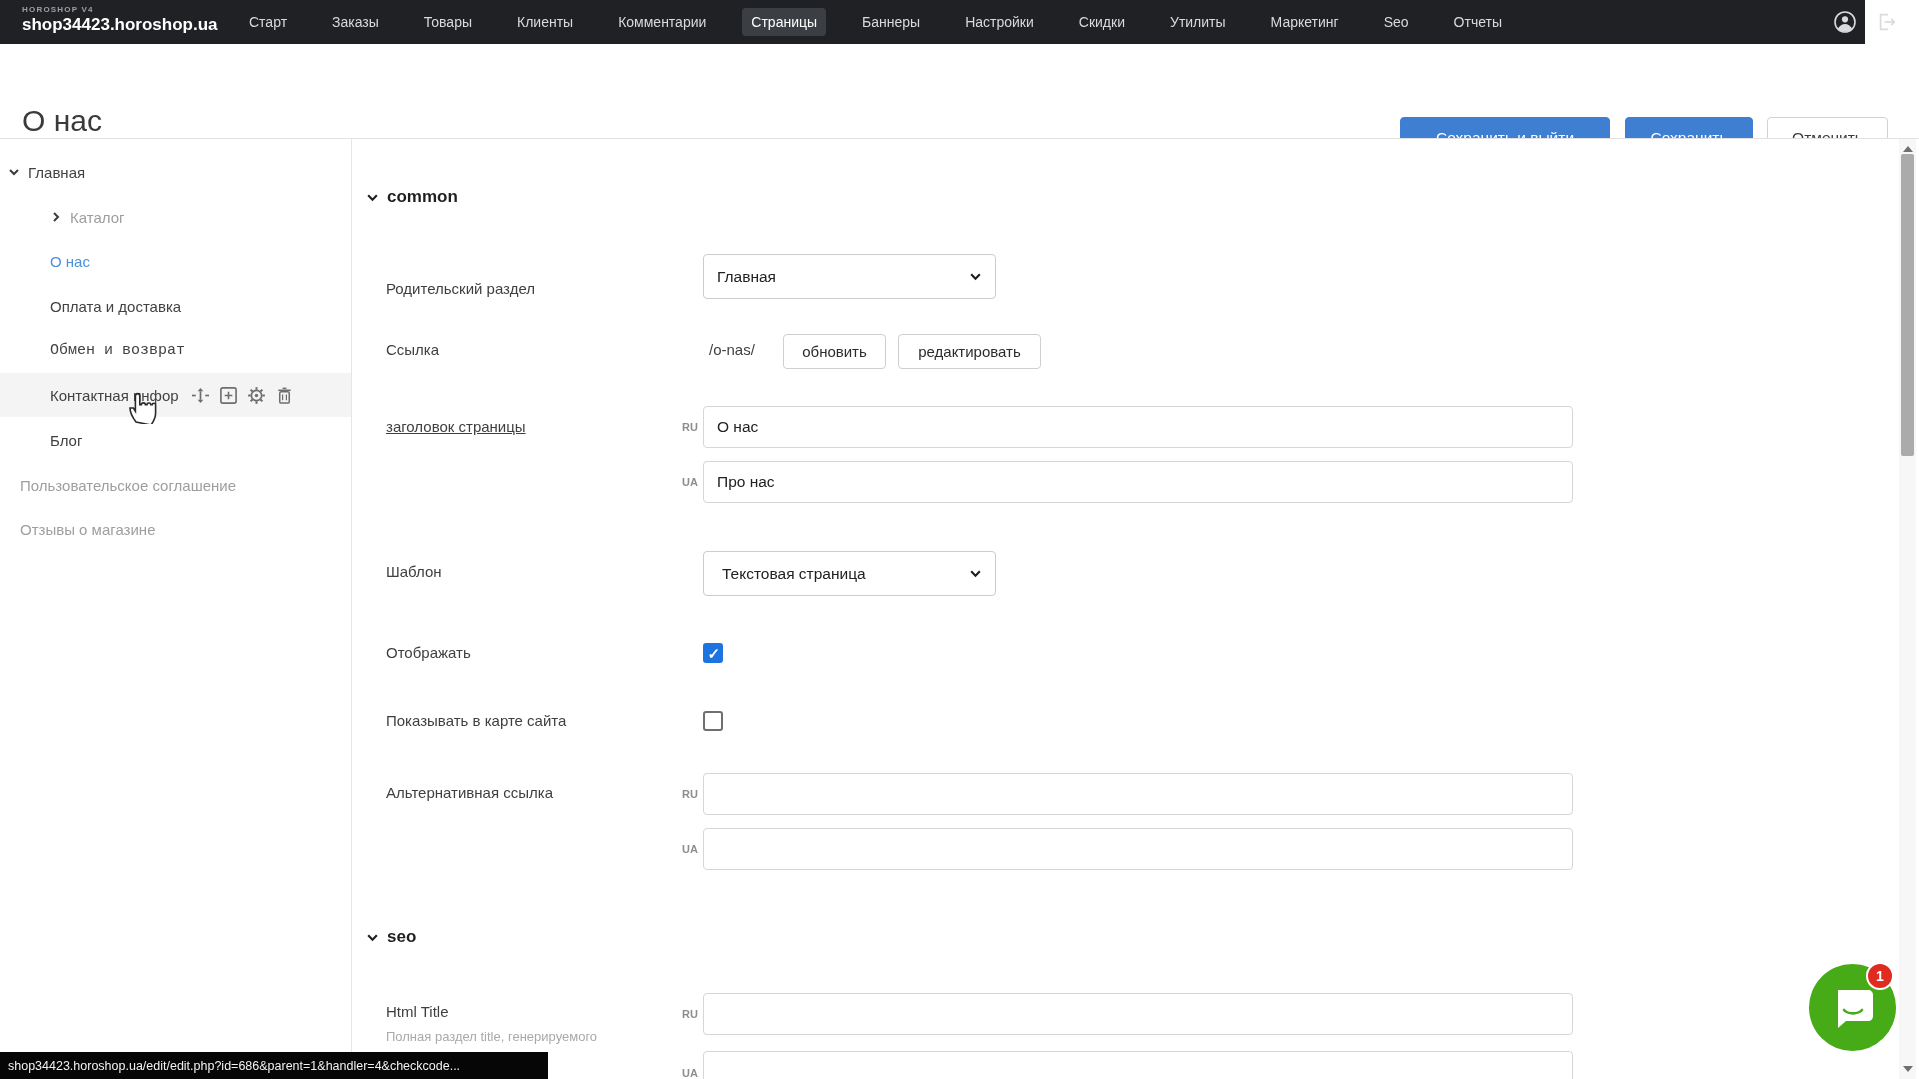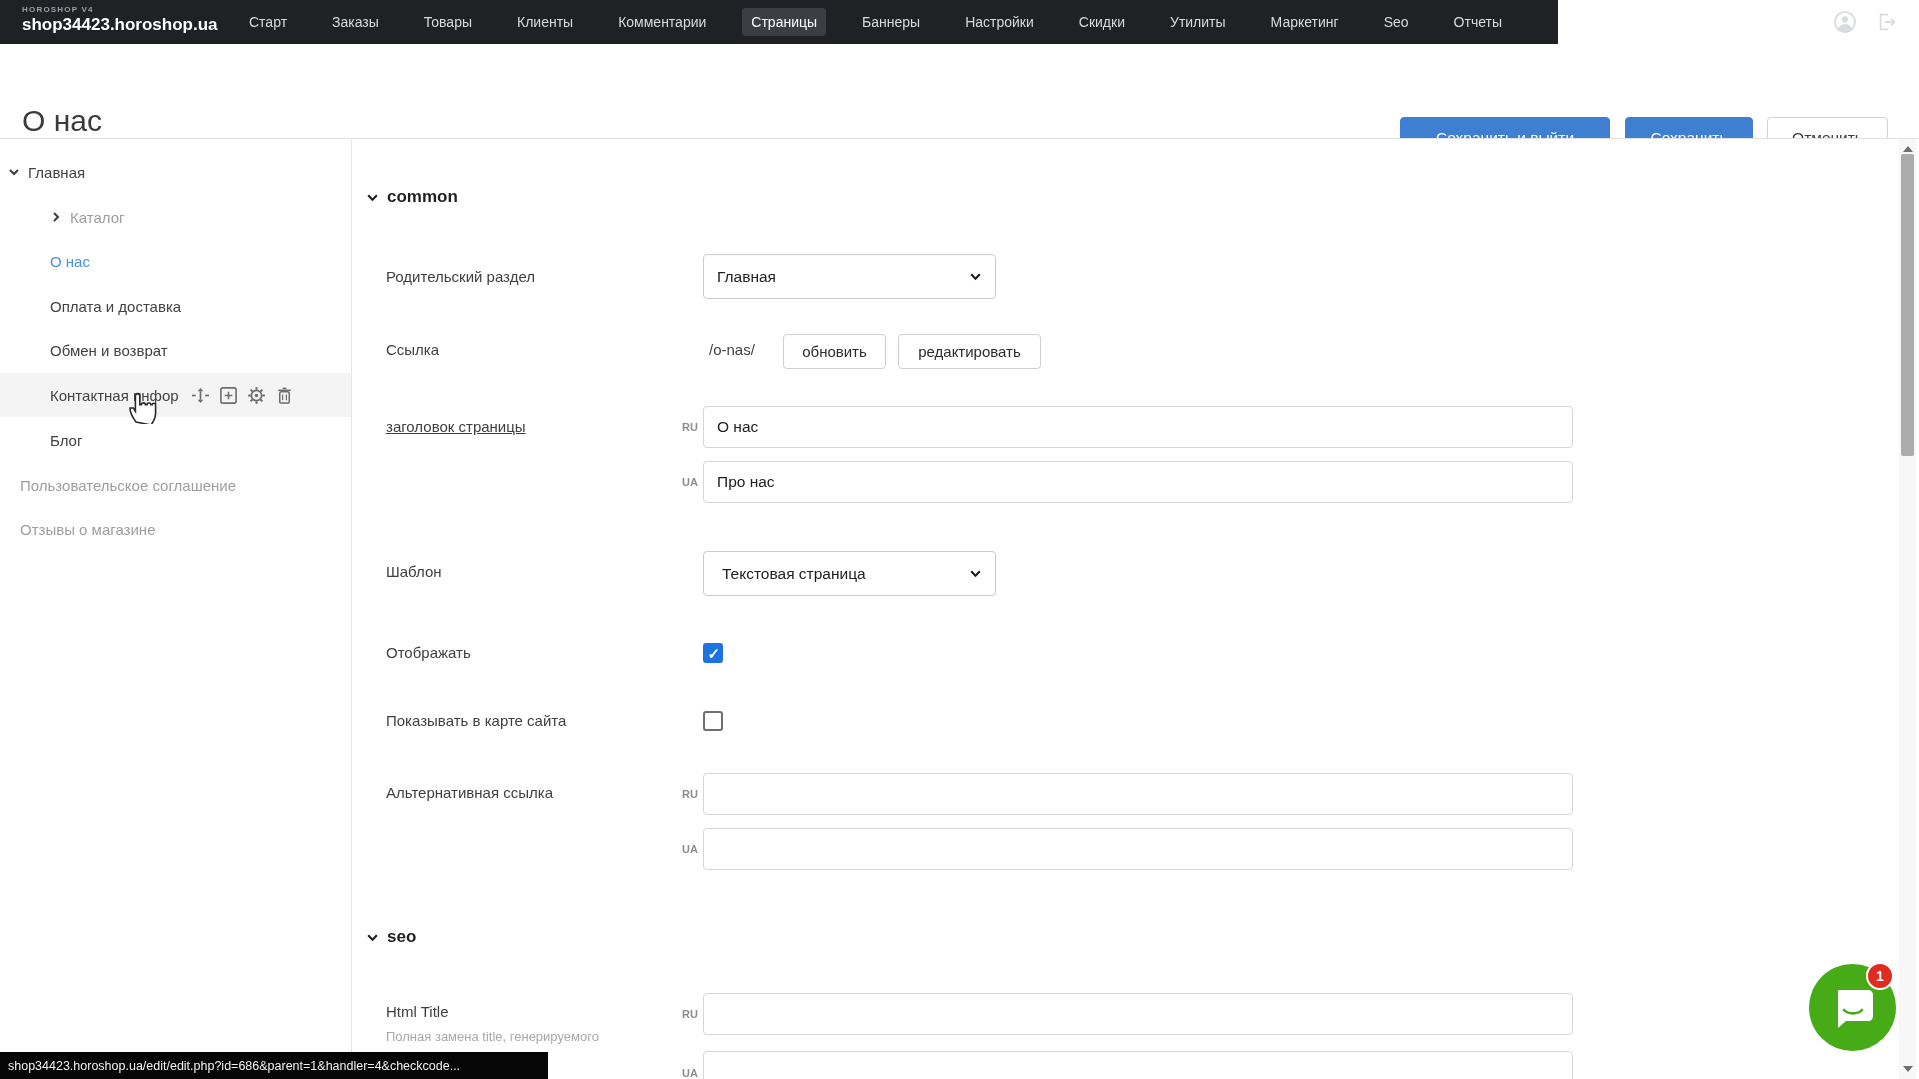--- a/index.html
+++ b/index.html
@@ -1,20 +1,20 @@
 <!DOCTYPE html>
 <html><head>
 <meta charset="utf-8">
 <style>
   * { margin:0; padding:0; box-sizing:border-box; }
   body { background:#888; font-family:"Liberation Sans", sans-serif; }
   .canvas { position:relative; width:1919px; height:1079px; background:#fff; overflow:hidden; }
 
   
-  .topbar { position:absolute; left:0; top:0; width:1558px; height:44px; background:#202124; z-index:30; }
+  .topbar { position:absolute; left:0; top:0; width:1865px; height:44px; background:#202124; z-index:30; }
   .logo { position:absolute; left:22px; top:5px; cursor:pointer; }
   .logo-small { display:block; font-size:8px; font-weight:bold; letter-spacing:1.2px; color:#9aa0a6; text-transform:uppercase; }
   .logo-domain { display:block; font-size:17px; font-weight:bold; color:#ffffff; margin-top:1px; }
   .topnav { position:absolute; left:240px; top:0; height:44px; display:flex; align-items:center; gap:27px; }
   .topnav-item { color:#d8dadc; font-size:14px; padding:6px 9px; border-radius:4px; cursor:pointer; white-space:nowrap; }
   .topnav-item.active { background:#3b3f43; color:#ffffff; }
   .tb-icon { width:24px; height:24px; cursor:pointer; }
   .tb-icon.user { position:absolute; left:1833px; top:10px; }
   .tb-icon.exit { position:absolute; left:1876px; top:11px; width:22px; height:22px; }
 
@@ -143,21 +143,21 @@
     </div>
 
     <div class="side-item selected indent-child" style="top:100px;">
       <span>О нас</span>
     </div>
 
     <div class="side-item indent-child" style="top:145px;">
       <span>Оплата и доставка</span>
     </div>
 
-    <div class="side-item indent-child" style="top:189px;">
+    <div class="side-item indent-child" style="top:189px;font-family:Liberation Mono, monospace;">
       <span>Обмен и возврат</span>
     </div>
 
     <div class="side-item hovered indent-child" style="top:234px;">
       <span>Контактная инфор</span>
       <span class="row-icons">
         <svg class="row-icon" viewBox="0 0 20 20">
           <path d="M10 2 L13 5.5 H7 Z" fill="#6e6e6e"></path>
             <path d="M10 18 L13 14.5 H7 Z" fill="#6e6e6e"></path>
           <rect x="9.1" y="5.5" width="1.8" height="9" fill="#6e6e6e"></rect>
@@ -210,21 +210,21 @@
 
   <div class="main">
 
     <div class="section-head" style="top:48px;">
       <svg class="sec-chev" viewBox="0 0 12 12">
           <path d="M2 4 L6 8 L10 4" fill="none" stroke="#1f1f1f" stroke-width="2"></path>
         </svg>
       <span>common</span>
     </div>
 
-    <div class="f-label" style="top:129px;">Родительский раздел</div>
+    <div class="f-label" style="top:141px;">Родительский раздел</div>
     <div class="f-select" style="top:115px;">
       <span>Главная</span>
       <svg class="sel-chev" viewBox="0 0 12 12">
           <path d="M2 4 L6 8 L10 4" fill="none" stroke="#1f1f1f" stroke-width="2"></path>
         </svg>
     </div>
 
     <div class="f-label" style="top:202px;">Ссылка</div>
     <div class="link-text" style="left:357px; top:202px;">/o-nas/</div>
     <button class="mini-btn" style="left:431px; width:103px;">обновить</button>
@@ -257,21 +257,21 @@
     <input class="f-input" style="top: 689px;" value="">
 
     <div class="section-head" style="top:788px;">
       <svg class="sec-chev" viewBox="0 0 12 12">
           <path d="M2 4 L6 8 L10 4" fill="none" stroke="#1f1f1f" stroke-width="2"></path>
         </svg>
       <span>seo</span>
     </div>
 
     <div class="f-label" style="top:864px;">Html Title</div>
-    <div class="f-caption" style="top:890px;">Полная замена title, генерируемого</div>
+    <div class="f-caption" style="top:890px;">Полная раздел title, генерируемого</div>
     <div class="lang-badge" style="top:869px;">RU</div>
     <input class="f-input" style="top: 854px;" value="">
     <div class="lang-badge" style="top:928px;">UA</div>
     <input class="f-input" style="top: 912px;" value="">
   </div>
 
   <div class="scrollbar">
     <div class="sb-arrow up">
         <div class="tri-up"></div>
       </div>

